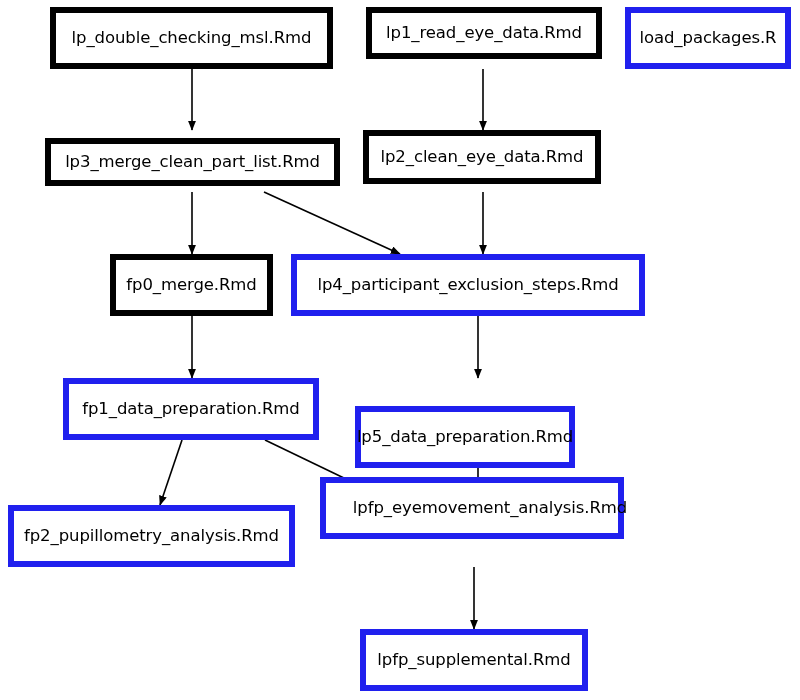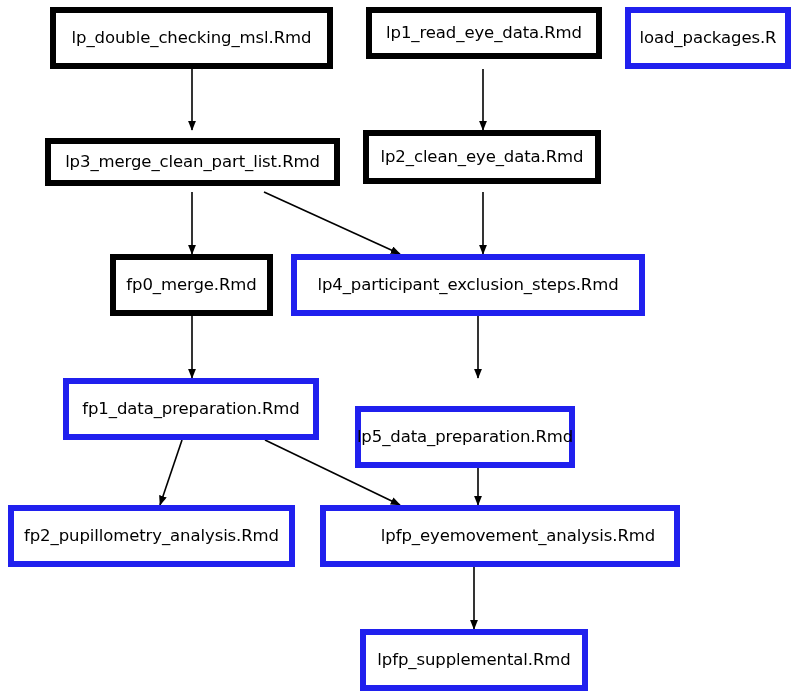--- a/index.html
+++ b/index.html
@@ -95,21 +95,21 @@
       </div>
       <div class="node blue" style="left: 63px; top: 378px; width: 256px; height: 62px; border-color: rgb(32, 32, 238);">
         <span class="node-label" style="color: rgb(0, 0, 0);">fp1_data_preparation.Rmd</span>
       </div>
       <div class="node blue" style="left: 355px; top: 378px; width: 220px; height: 62px; border-color: rgb(32, 32, 238); margin-top: 28px;">
         <span class="node-label" style="color: rgb(0, 0, 0);">lp5_data_preparation.Rmd</span>
       </div>
       <div class="node blue" style="left: 8px; top: 505px; width: 287px; height: 62px; border-color: rgb(32, 32, 238);">
         <span class="node-label" style="color: rgb(0, 0, 0);">fp2_pupillometry_analysis.Rmd</span>
       </div>
-      <div class="node blue" style="left: 320px; top: 505px; width: 360px; height: 62px; border-color: rgb(32, 32, 238); padding-left: 36px;">
+      <div class="node blue" style="left: 320px; top: 477px; width: 304px; height: 62px; border-color: rgb(32, 32, 238); padding-left: 36px;">
         <span class="node-label" style="color: rgb(0, 0, 0);">lpfp_eyemovement_analysis.Rmd</span>
       </div>
       <div class="node blue" style="left: 360px; top: 629px; width: 228px; height: 62px; border-color: rgb(32, 32, 238);">
         <span class="node-label" style="color: rgb(0, 0, 0);">lpfp_supplemental.Rmd</span>
       </div>
     </div>
 
 </div>
 
 </body></html>

